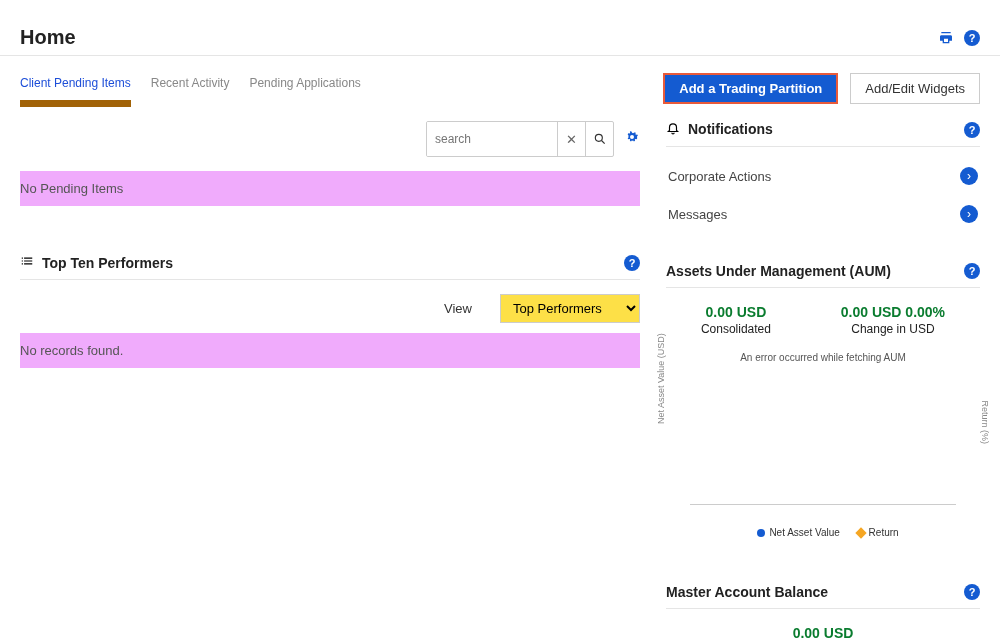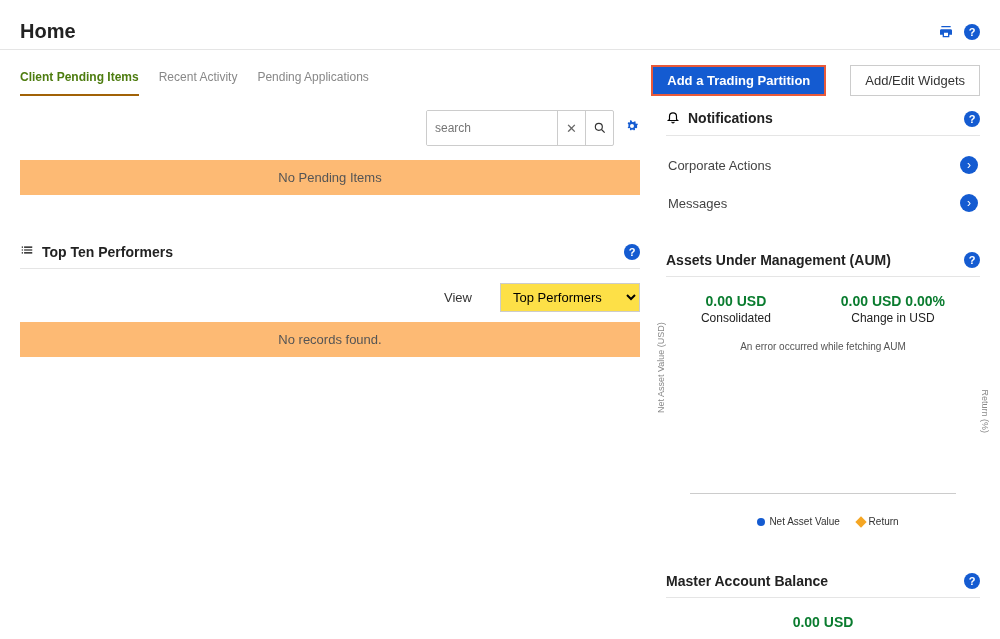--- a/index.html
+++ b/index.html
@@ -9,23 +9,22 @@
     color: #222;
     background: #fff;
     width: 1000px;
     height: 639px;
     overflow: hidden;
   }
   .header {
     display: flex;
     justify-content: space-between;
     align-items: center;
-    padding: 10px 20px 6px 20px;
+    padding: 26px 20px 6px 20px;
     border-bottom: 1px solid #e5e5e5;
-    margin-top: 10px;
   }
   .header h1 {
     font-size: 20px;
     font-weight: 700;
   }
   .header-icons {
     display: flex;
     gap: 10px;
     align-items: center;
   }
@@ -59,27 +58,27 @@
     gap: 20px;
   }
   .tab {
     font-size: 12px;
     color: #888;
     padding: 6px 0 10px 0;
     cursor: pointer;
     border-bottom: 2px solid transparent;
   }
   .tab.active {
-    color: #4d7c0f;
-    font-weight: 700;
-    border-bottom: 2px solid #a16207;
+    color: #1d4ed8;
+    font-weight: 400;
+    border-bottom: 7px solid #a16207;
   }
   .btn-group {
     display: flex;
-    gap: 24px;
+    gap: 12px;
     align-items: flex-start;
   }
   .btn-primary {
     background: #145bd1;
     color: #fff;
     border: 2px solid #e85a3a;
     padding: 6px 14px;
     font-size: 13px;
     font-weight: 600;
     cursor: pointer;
@@ -135,23 +134,23 @@
     color: #666;
   }
   .gear-icon {
     color: #145bd1;
     font-size: 16px;
     cursor: pointer;
     margin-left: 4px;
   }
 
   .empty-bar {
-    background: #fdba74;
+    background: #f0abfc;
     color: #555;
-    text-align: center;
+    text-align: left;
     padding: 10px 0;
     font-size: 13px;
   }
 
   .section-header {
     display: flex;
     justify-content: space-between;
     align-items: center;
     border-bottom: 1px solid #e5e5e5;
     padding: 0 0 8px 0;

